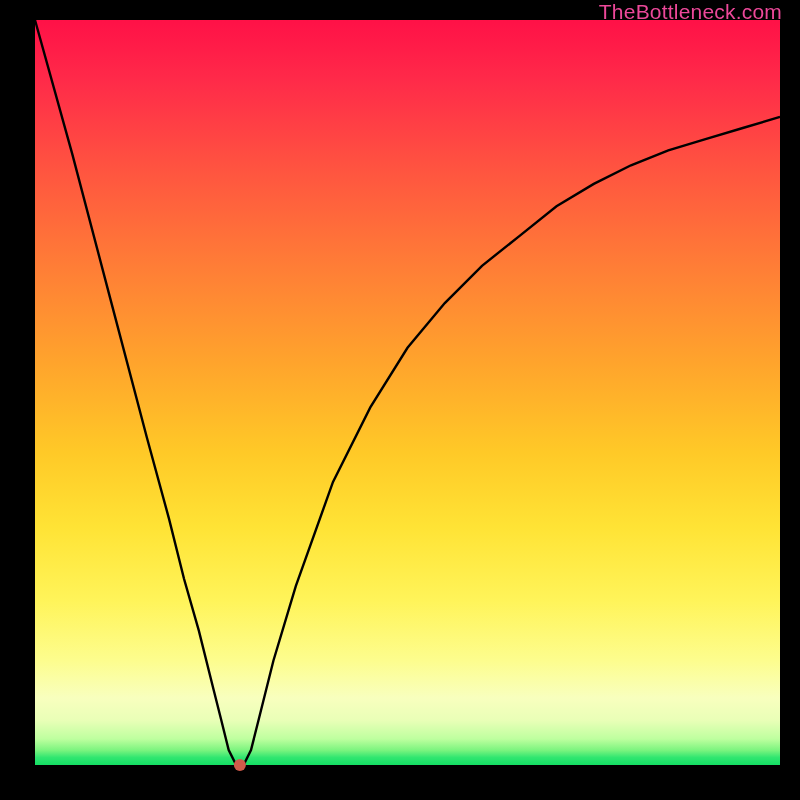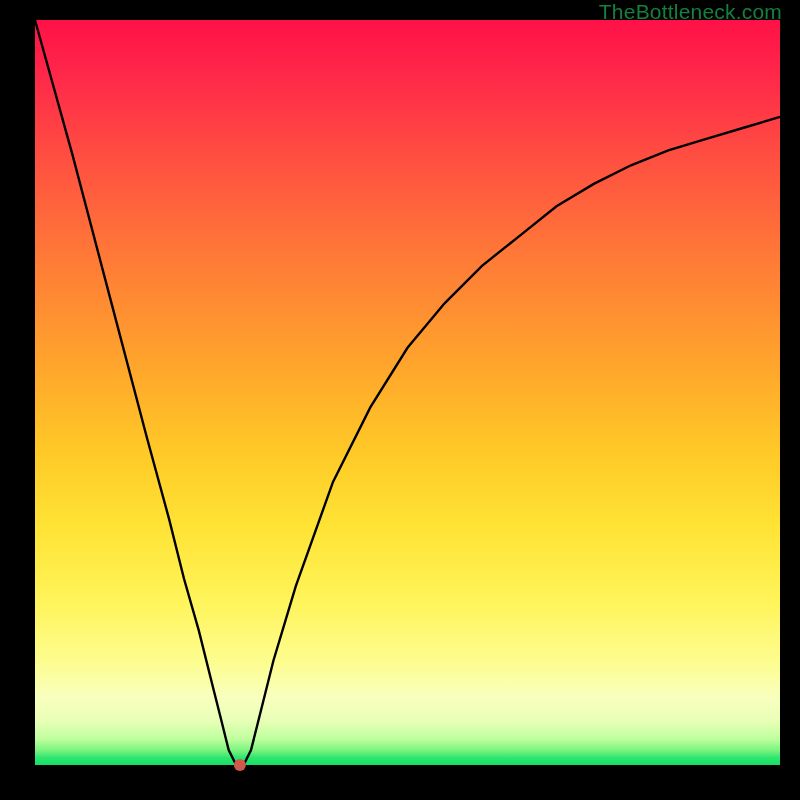--- a/index.html
+++ b/index.html
@@ -48,21 +48,21 @@
     left: 0;
     top: 0;
     width: 745px;
     height: 745px;
     overflow: visible;
   }
   .watermark {
     position: absolute;
     top: 0;
     right: 18px;
-    color: #15803d;
+    color: #ec4899;
     font-size: 21px;
     letter-spacing: 0.2px;
     user-select: none;
   }
 </style>
 </head>
 <body>
 
 <div class="frame">
 

